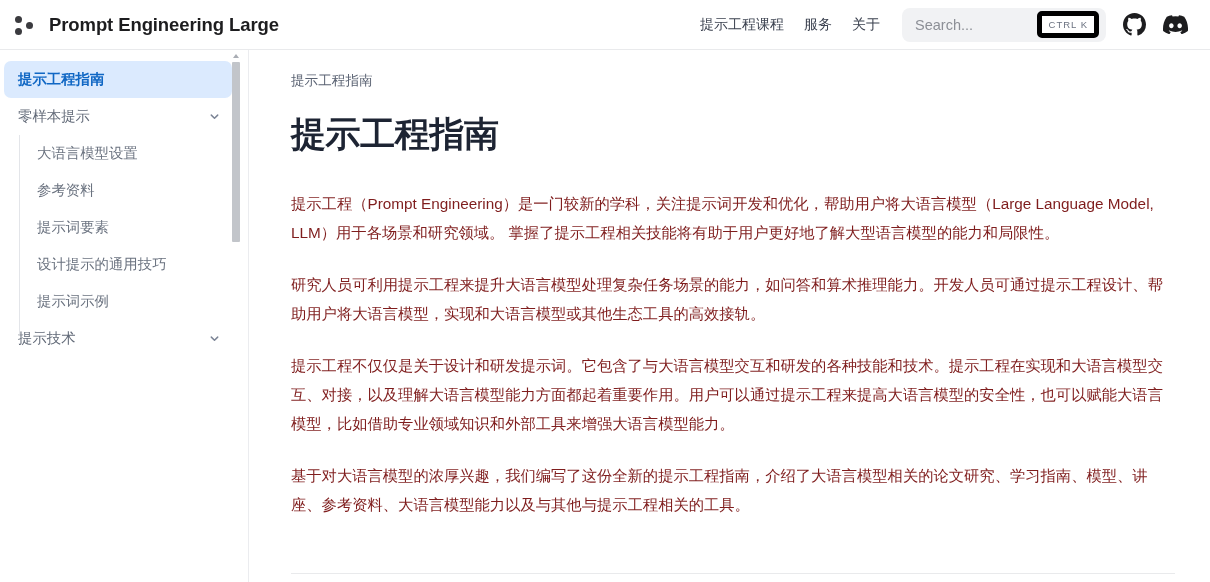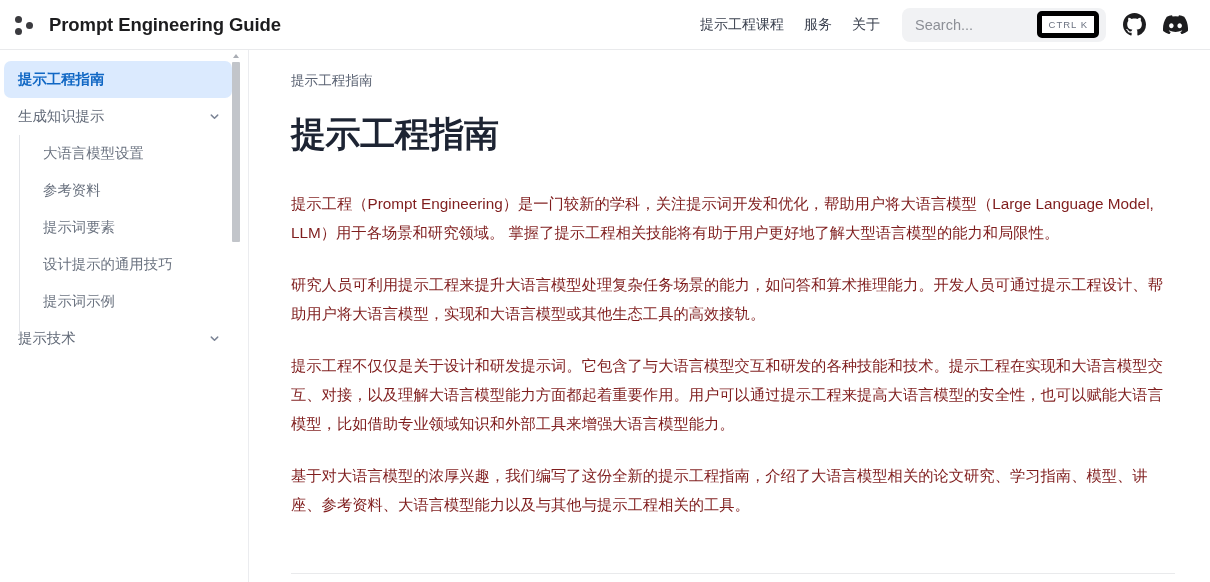--- a/index.html
+++ b/index.html
@@ -155,21 +155,21 @@
     width: 11px;
     height: 11px;
     flex: 0 0 auto;
     color: #7b8495;
   }
   .chev svg { display: block; }
 
   .sub-list {
     position: relative;
     margin-left: 19px;
-    padding-left: 8px;
+    padding-left: 2px;
   }
   .sub-list::before {
     content: "";
     position: absolute;
     left: 0;
     top: 0;
     bottom: -14px;
     width: 1px;
     background: #e3e5e9;
   }
@@ -263,21 +263,21 @@
 <body>
 
 <div class="header">
 
   <div class="brand">
     <span class="logo-dots">
       <i class="d1"></i>
         <i class="d2"></i>
         <i class="d3"></i>
     </span>
-    <span class="brand-title">Prompt Engineering Guide</span>
+    <span class="brand-title">Prompt Engineering Large</span>
   </div>
 
   <div class="header-right">
 
     <div class="nav-links">
       <span class="nav-link">提示工程课程</span>
       <span class="nav-link">服务</span>
       <span class="nav-link">关于</span>
     </div>
 
@@ -303,21 +303,21 @@
 
 <div class="layout">
 
   <nav class="sidebar">
 
     <div class="side-item active">
       <span>提示工程指南</span>
     </div>
 
     <div class="side-item group">
-      <span>生成知识提示</span>
+      <span>零样本提示</span>
       <span class="chev">
         <svg viewBox="0 0 12 12" fill="none" stroke="currentColor" stroke-width="1.6" stroke-linecap="round" stroke-linejoin="round">
             <path d="M2.5 4.5 6 8l3.5-3.5"></path>
           </svg>
       </span>
     </div>
 
     <div class="sub-list">
       <div class="sub-item">
         <span>大语言模型设置</span>

